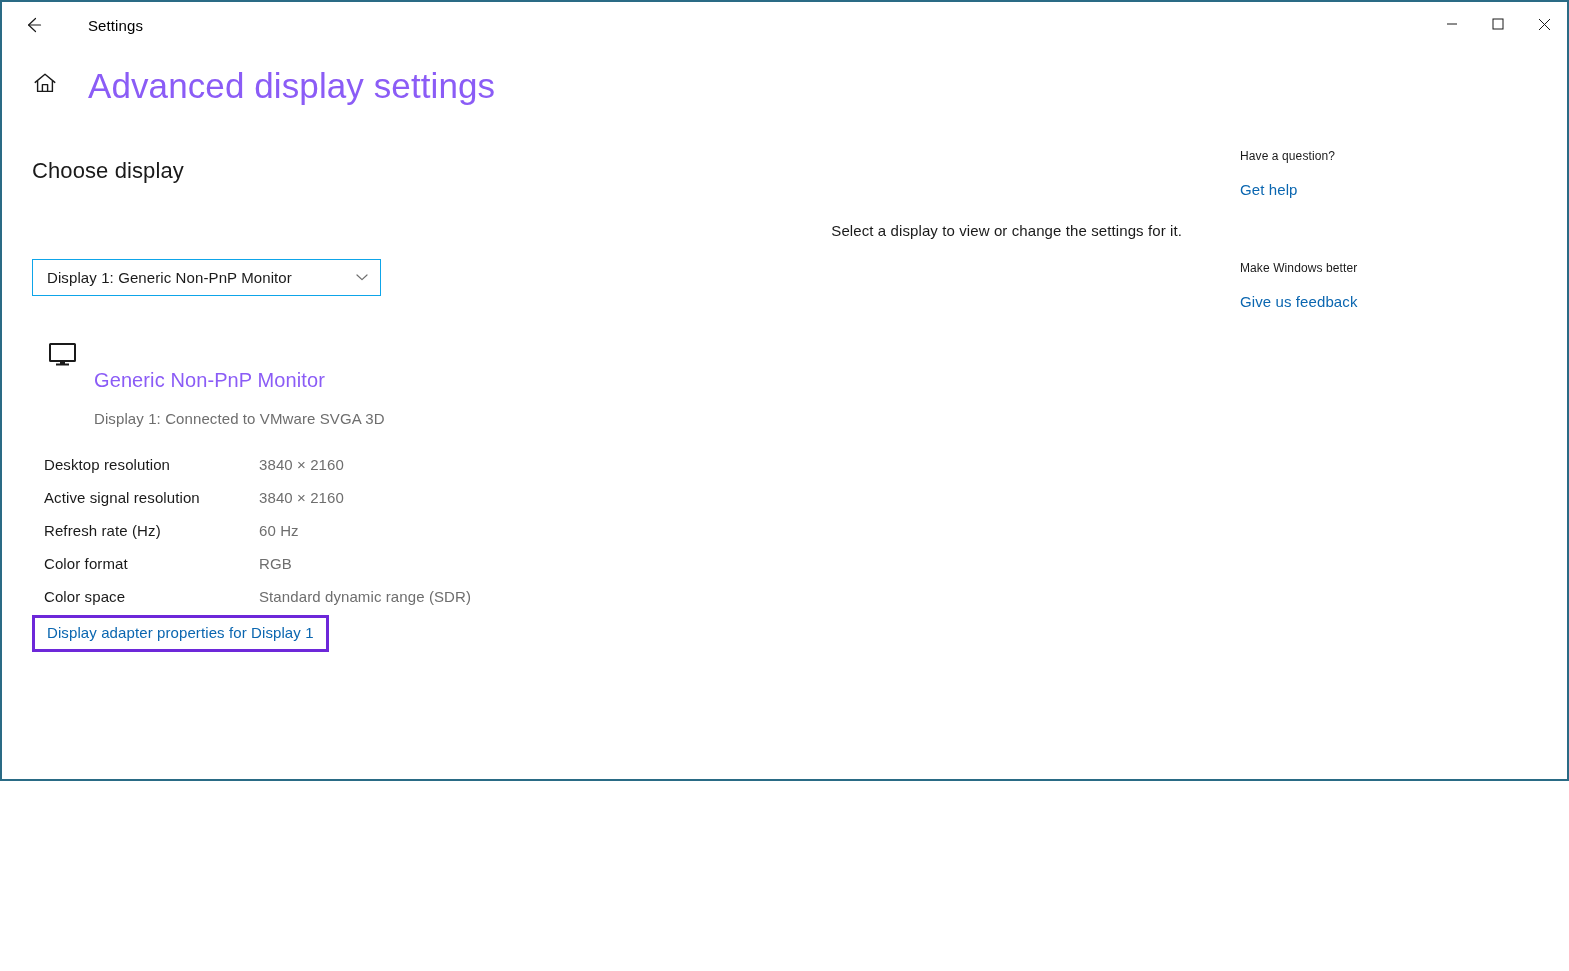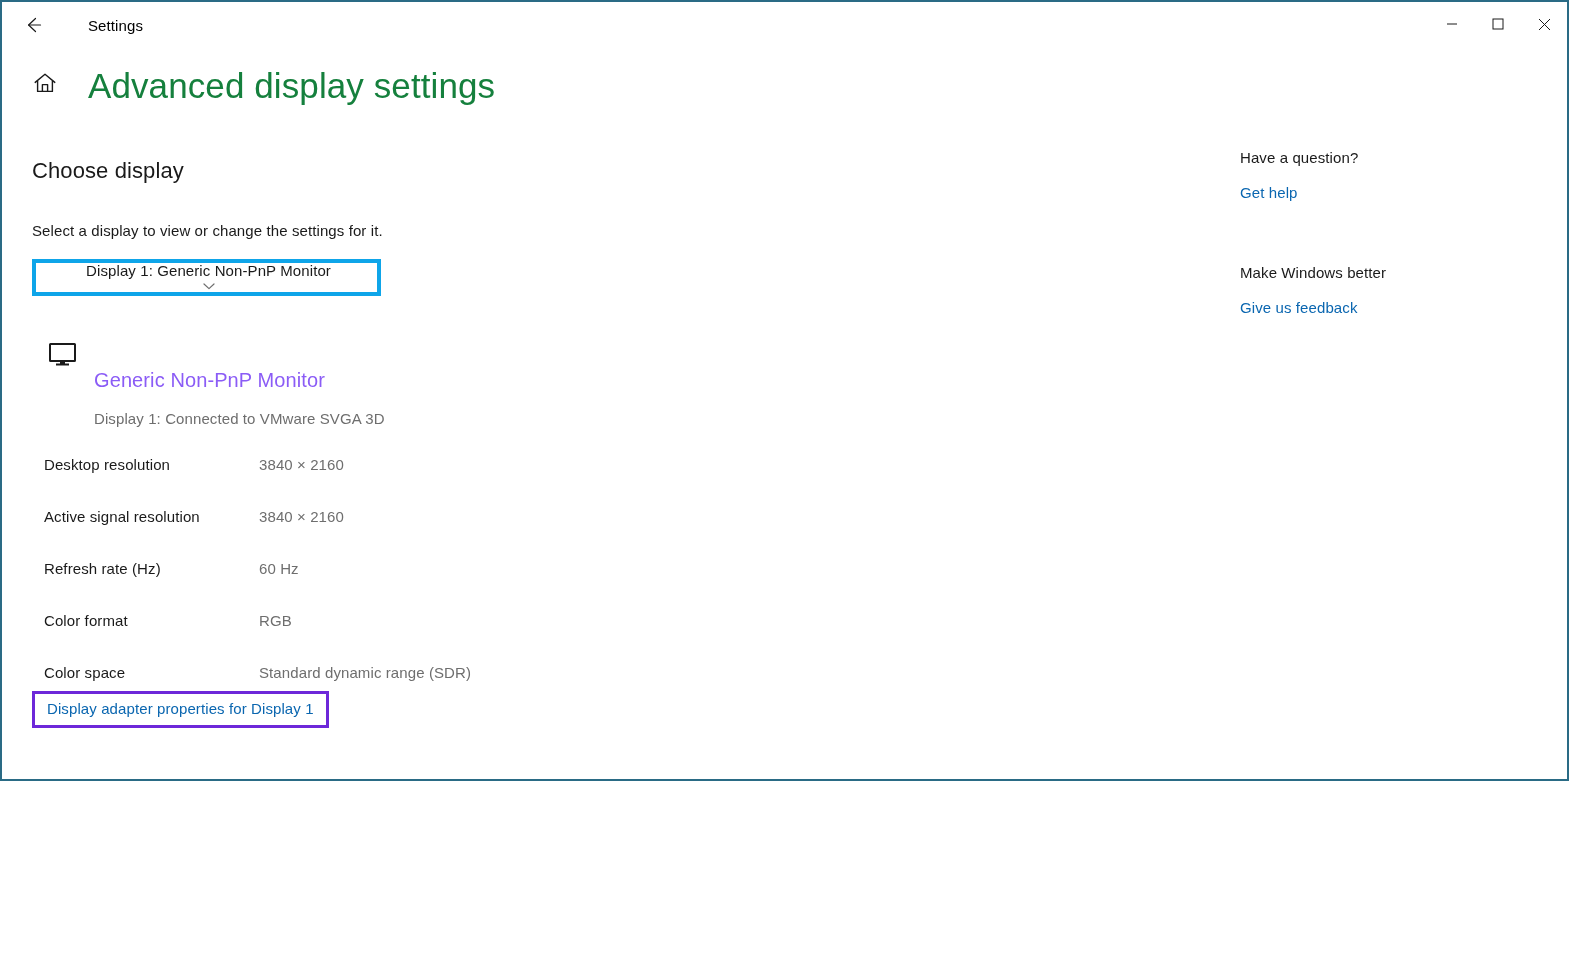--- a/index.html
+++ b/index.html
@@ -79,21 +79,21 @@
     height: 46px;
     margin-left: 20px;
     display: flex;
     align-items: center;
     justify-content: center;
   }
   .page-title {
     margin-left: 20px;
     font-size: 35px;
     font-weight: 300;
-    color: #15803d;
+    color: #8b5cf6;
     line-height: 1;
     letter-spacing: 0.1px;
   }
 
   
   #content {
     position: absolute;
     left: 30px;
     top: 152px;
     width: 1150px;
@@ -105,37 +105,37 @@
     color: #1a1a1a;
     line-height: 1;
     letter-spacing: 0.1px;
   }
 
   .body-text {
     font-size: 15px;
     color: #1a1a1a;
     line-height: 1.3;
     letter-spacing: 0.1px;
+    text-align: right;
   }
 
   
   #choose-display-heading { margin-top: 6px; }
   #choose-display-desc { margin-top: 39px; }
 
   .combobox {
     margin-top: 18px;
     width: 349px;
     height: 37px;
-    border: 4px solid #0ea5e9;
+    border: 1px solid #0ea5e9;
     background: #ffffff;
     display: flex;
     align-items: center;
     padding: 0 10px 0 14px;
     cursor: default;
-    flex-direction: column;
   }
   .combobox .combo-text {
     flex: 1;
     font-size: 15px;
     color: #1a1a1a;
     line-height: 1;
     letter-spacing: 0.1px;
     white-space: nowrap;
   }
   .combobox .chev { display: flex; align-items: center; }
@@ -174,21 +174,20 @@
 
   
   #info-table {
     margin-top: 22px;
     margin-left: 12px;
   }
   .info-row {
     display: flex;
     height: 33px;
     align-items: center;
-    margin-top: 19px;
   }
   .info-label {
     width: 215px;
     min-width: 215px;
     font-size: 15px;
     color: #1a1a1a;
     line-height: 1;
     letter-spacing: 0.1px;
   }
   .info-value {
@@ -217,21 +216,21 @@
   }
 
   
   #right-rail {
     position: absolute;
     left: 1238px;
     top: 148px;
     width: 300px;
   }
   .rail-heading {
-    font-size: 15px;
+    font-size: 12px;
     color: #1a1a1a;
     line-height: 1;
     letter-spacing: 0.1px;
   }
   .rail-link {
     display: block;
     margin-top: 20px;
     font-size: 15px;
     color: #0a66b0;
     line-height: 1;

